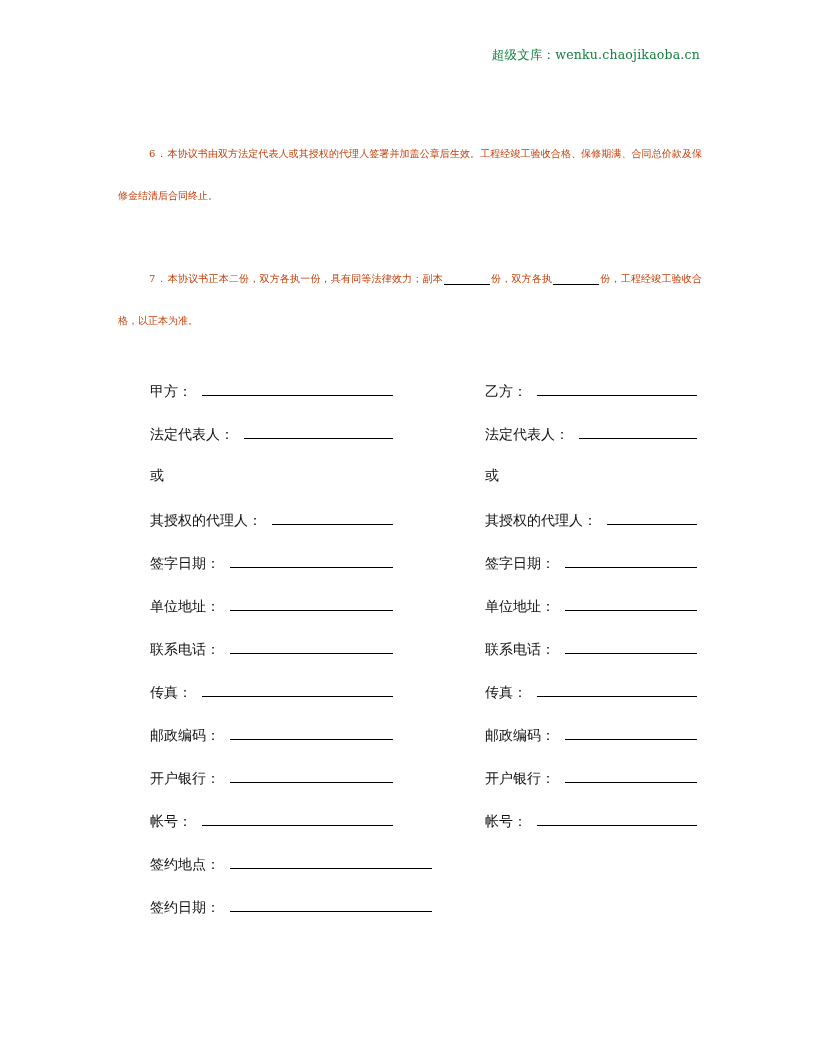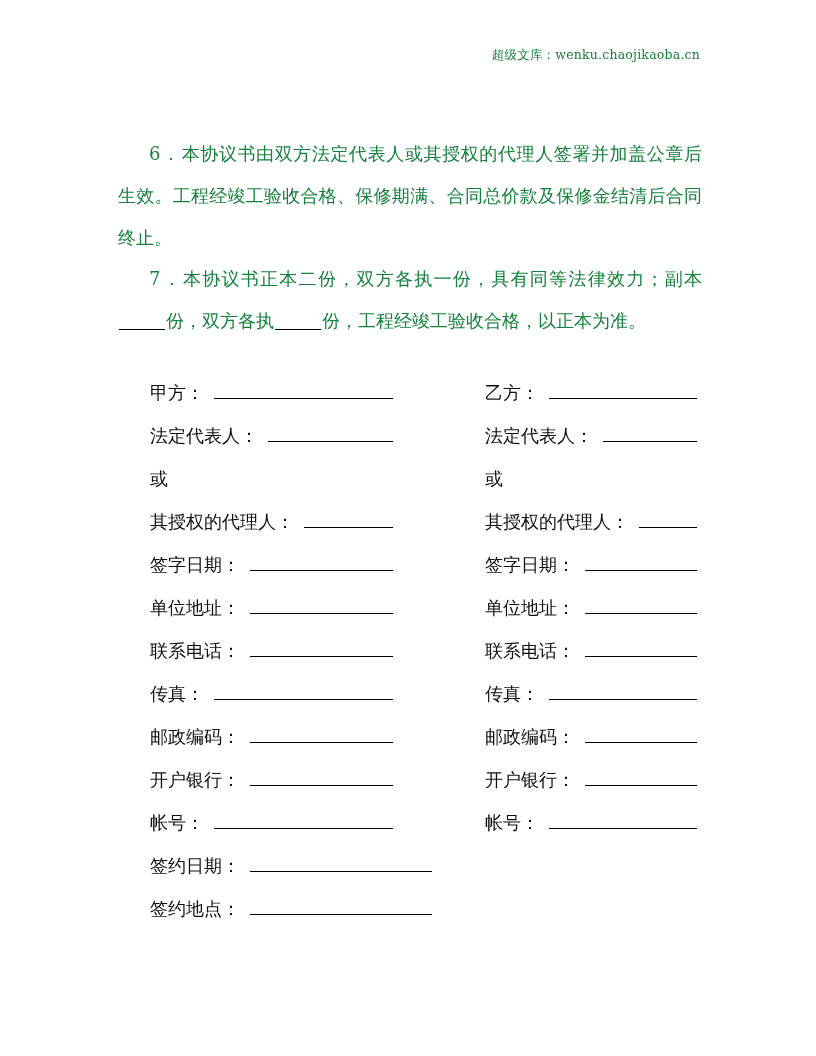--- a/index.html
+++ b/index.html
@@ -37,25 +37,25 @@
     letter-spacing: 0.2px;
   }
 
   
   .body-block {
     position: absolute;
     left: 118px;
     width: 584px;
   }
   .para {
-    font-size: 18px;
+    font-size: 10px;
     line-height: 42px;
     text-align: justify;
     text-justify: inter-ideograph;
-    color: #15803d;
+    color: #c2410c;
     margin: 0;
     text-indent: 31px;
   }
   .para .num-prefix {
     letter-spacing: 1px;
   }
   .blank-inline {
     display: inline-block;
     width: 46px;
     border-bottom: 1.6px solid #000;
@@ -80,21 +80,21 @@
   .sign-col.left  { left: 150px; width: 300px; }
   .sign-col.right { left: 485px; width: 300px; }
 
   .sign-row {
     height: 43px;
     display: flex;
     align-items: baseline;
     white-space: nowrap;
   }
   .sign-label {
-    font-size: 18px;
+    font-size: 14px;
     color: #101010;
     flex: 0 0 auto;
     text-align: center;
   }
   .sign-rule {
     flex: 1 1 auto;
     border-bottom: 1.7px solid #000;
     height: 14px;
     margin-left: 10px;
     min-width: 20px;
@@ -176,26 +176,26 @@
         <span class="sign-label">开户银行：</span>
         <span class="sign-rule"></span>
       </div>
 
       <div class="sign-row">
         <span class="sign-label">帐号：</span>
         <span class="sign-rule"></span>
       </div>
 
       <div class="sign-row wide">
+        <span class="sign-label">签约地点：</span>
+        <span class="sign-rule"></span>
+      </div>
+
+      <div class="sign-row wide">
         <span class="sign-label">签约日期：</span>
-        <span class="sign-rule"></span>
-      </div>
-
-      <div class="sign-row wide">
-        <span class="sign-label">签约地点：</span>
         <span class="sign-rule"></span>
       </div>
 
     </div>
 
     <div class="sign-col right">
 
       <div class="sign-row">
         <span class="sign-label">乙方：</span>
         <span class="sign-rule"></span>

